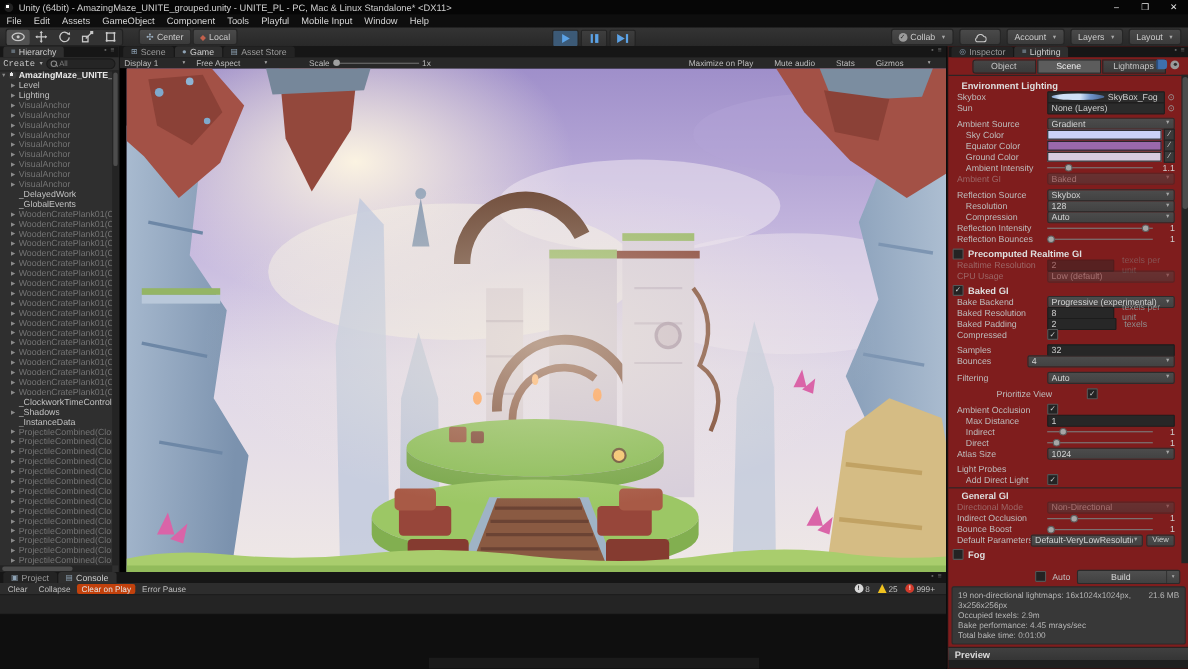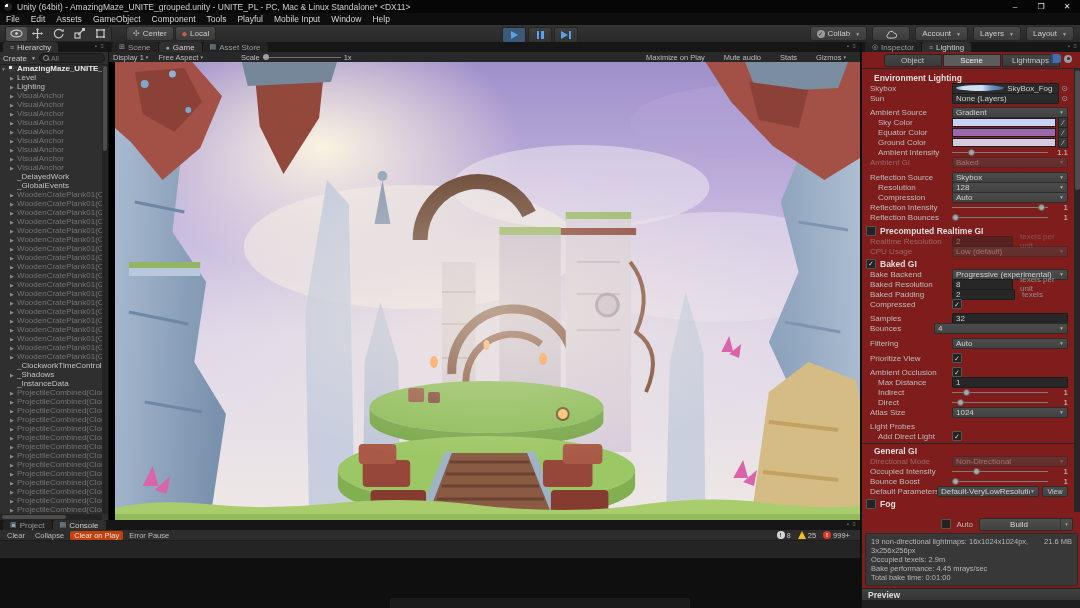--- a/index.html
+++ b/index.html
@@ -49,42 +49,42 @@
   .ptabrow{height:10px;background:#161616;display:flex;align-items:flex-end;padding-left:3px;position:relative;}
   .ptab{height:10px;display:flex;align-items:center;gap:3px;padding:0 7px;font-size:8px;color:#9a9a9a;
         border-radius:3px 3px 0 0;background:#232323;margin-right:1px;white-space:nowrap;}
   .ptab.active{background:#2f2f2f;color:#cfcfcf;}
   .tabicon{font-size:7px;color:#8fa3b5;}
   .panel-mini{position:absolute;right:3px;top:1px;font-size:6px;color:#6e6e6e;letter-spacing:1px;}
   
   .hierarchy{position:absolute;left:0;top:42px;width:108px;height:478px;background:#2f2f2f;
              border-right:1px solid #121212;overflow:hidden;}
   .create-row{height:12px;background:#2f2f2f;border-bottom:1px solid #222;display:flex;align-items:center;padding:0 3px;gap:3px;}
-  .create-btn{font-size:8px;color:#c8c8c8;display:flex;gap:2px;align-items:center;}
+  .create-btn{font-size:8px;color:#c8c8c8;display:flex;gap:2px;align-items:center;font-family:Liberation Mono, monospace;}
   .searchbox{flex:1;height:8px;background:#252525;border:1px solid #1a1a1a;border-radius:5px;
              display:flex;align-items:center;padding:0 3px;gap:2px;color:#7d7d7d;font-size:7px;}
   .mag{width:4px;height:4px;border:1px solid #888;border-radius:50%;position:relative;flex:0 0 auto;}
   .mag::after{content:"";position:absolute;left:3px;top:3px;width:3px;height:1px;background:#888;transform:rotate(40deg);}
   .tree{position:absolute;left:0;top:22px;right:6px;bottom:6px;overflow:hidden;}
   .h-row{display:flex;align-items:center;height:9px;padding-left:10px;font-size:8px;color:#c2c2c2;white-space:nowrap;}
   .h-row.dim{color:#747474;}
   .h-row.root{padding-left:1px;color:#e6e6e6;font-weight:bold;}
   .h-arrow{width:7px;font-size:5px;color:#8b8b8b;flex:0 0 auto;}
   .unity-cube{width:7px;height:7px;border-radius:50%;background:radial-gradient(circle at 35% 35%,#e8e8e8 0 25%,#3a3a3a 26%);
               margin-right:2px;flex:0 0 auto;}
   .h-label{overflow:hidden;text-overflow:clip;}
   .vscroll{position:absolute;top:22px;right:0;bottom:6px;width:6px;background:#242424;}
   .vscroll i{position:absolute;left:1px;right:1px;top:2px;height:85px;background:#4d4d4d;border-radius:2px;display:block;}
   .hscroll{position:absolute;left:0;right:6px;bottom:0;height:6px;background:#242424;}
   .hscroll i{position:absolute;top:1px;bottom:1px;left:2px;width:64px;background:#4d4d4d;border-radius:2px;display:block;}
   
   .center{position:absolute;left:109px;top:42px;width:751px;height:478px;background:#1e1e1e;}
   .game-toolbar{height:10px;background:#282828;border-bottom:1px solid #1a1a1a;display:flex;align-items:center;
                 font-size:7.5px;color:#bdbdbd;padding:0 4px;}
-  .gt-btn{display:flex;align-items:center;gap:0;margin-right:10px;white-space:nowrap;}
+  .gt-btn{display:flex;align-items:center;gap:20px;margin-right:10px;white-space:nowrap;}
   .scalegrp{display:flex;align-items:center;gap:3px;margin-left:28px;}
   .scaletrack{width:78px;height:1px;background:#6f6f6f;position:relative;}
   .scaletrack i{position:absolute;left:0;top:-2.5px;width:6px;height:6px;border-radius:50%;background:#a0a0a0;display:block;}
   .gt-right{margin-left:auto;display:flex;align-items:center;gap:9px;white-space:nowrap;}
   .viewport{position:absolute;left:0;top:20px;width:751px;height:458px;background:#000;overflow:hidden;}
   .viewport svg{position:absolute;left:6px;top:0;width:745px;height:458px;}
   
   .rightp{position:absolute;left:861px;top:42px;width:219px;height:566px;background:#7f1d1d;
           border-left:1px solid #121212;display:flex;flex-direction:column;overflow:hidden;}
   .subtabs{height:16px;display:flex;align-items:center;justify-content:center;gap:1px;position:relative;
@@ -837,21 +837,21 @@
         </div>
         <div class="gap" style="height: 5px;"></div>
         <div class="l-row" style="padding-left: 8px;">
           <span class="l-label" style="width: 82px;">Filtering</span>
           <span class="dd">
             <span>Auto</span>
             <span class="caret">▼</span>
           </span>
         </div>
         <div class="gap" style="height: 5px;"></div>
-        <div class="l-row" style="padding-left: 8px;">
+        <div class="l-row" style="padding-left: 8px; margin-left: 36px;">
           <span class="l-label" style="width: 82px;">Prioritize View</span>
           <span class="chk">✓</span>
         </div>
         <div class="gap" style="height: 4px;"></div>
         <div class="l-row" style="padding-left: 8px;">
           <span class="l-label" style="width: 82px;">Ambient Occlusion</span>
           <span class="chk">✓</span>
         </div>
         <div class="l-row" style="padding-left: 16px;">
           <span class="l-label" style="width: 74px;">Max Distance</span>
@@ -891,21 +891,21 @@
         <div class="divline"></div>
         <div class="l-header">General GI</div>
         <div class="l-row dis" style="padding-left: 8px;">
           <span class="l-label" style="width: 82px;">Directional Mode</span>
           <span class="dd">
             <span>Non-Directional</span>
             <span class="caret">▼</span>
           </span>
         </div>
         <div class="l-row" style="padding-left: 8px;">
-          <span class="l-label" style="width: 82px;">Occupied Intensity</span>
+          <span class="l-label" style="width: 82px;">Indirect Occlusion</span>
           <span class="slwrap">
             <span class="track"></span>
             <span class="thumb" style="left: calc(25% - 3px);"></span>
           </span>
           <span class="l-val">1</span>
         </div>
         <div class="l-row" style="padding-left: 8px;">
           <span class="l-label" style="width: 82px;">Bounce Boost</span>
           <span class="slwrap">
             <span class="track"></span>

